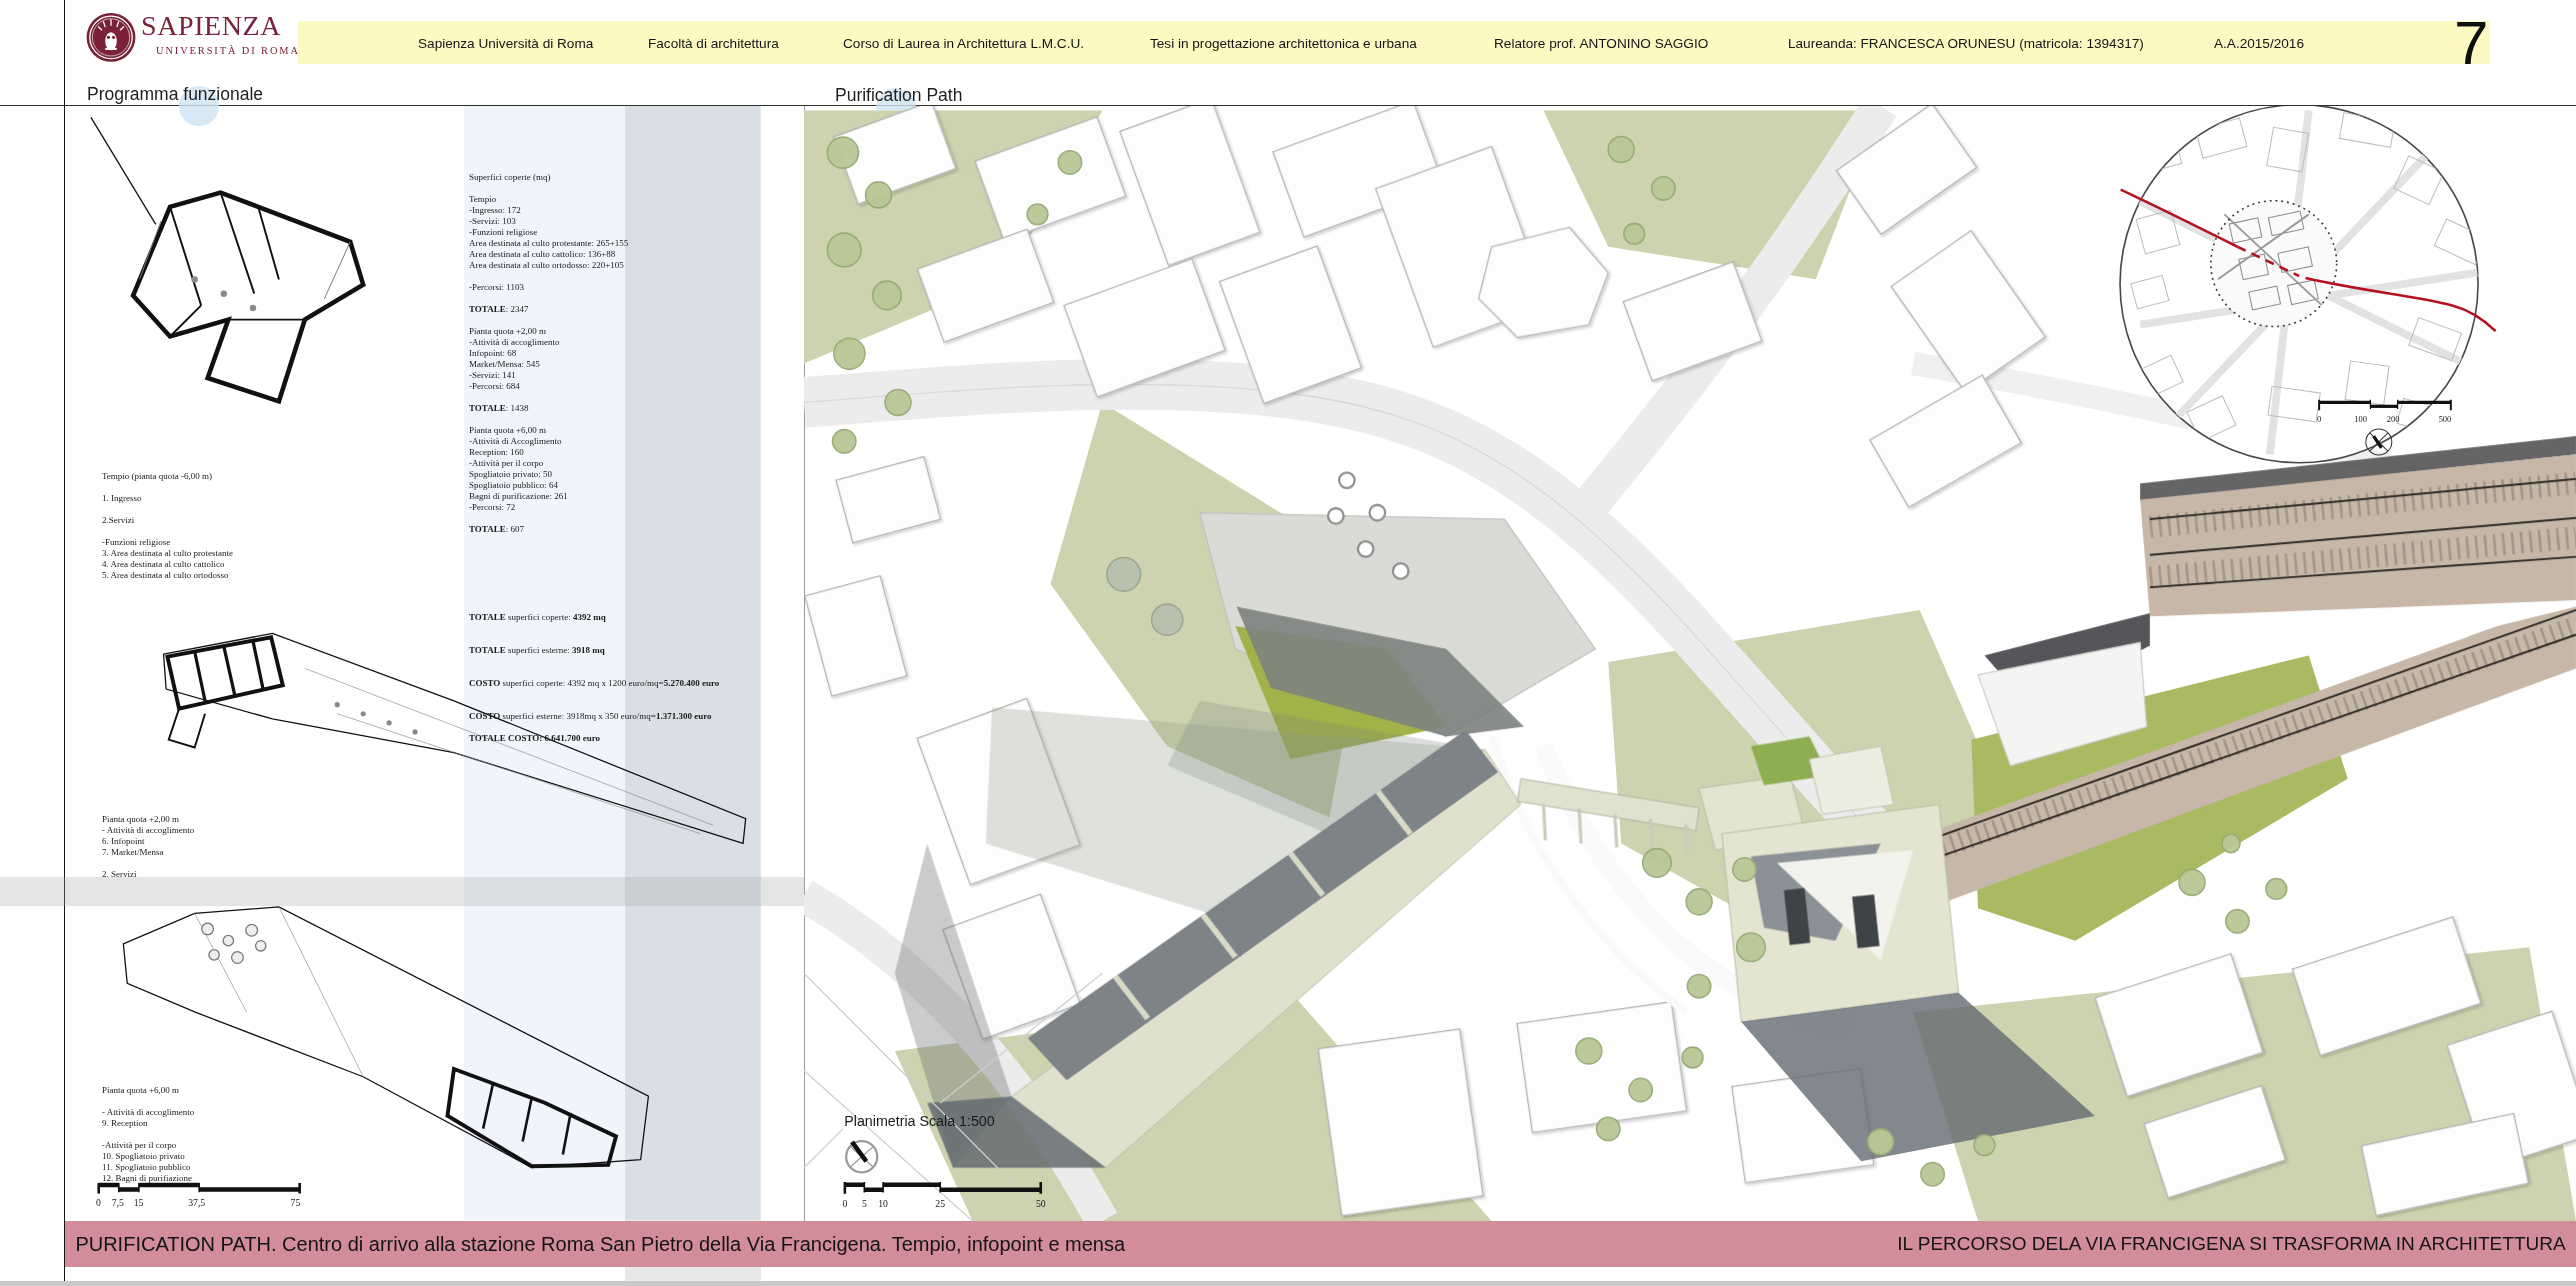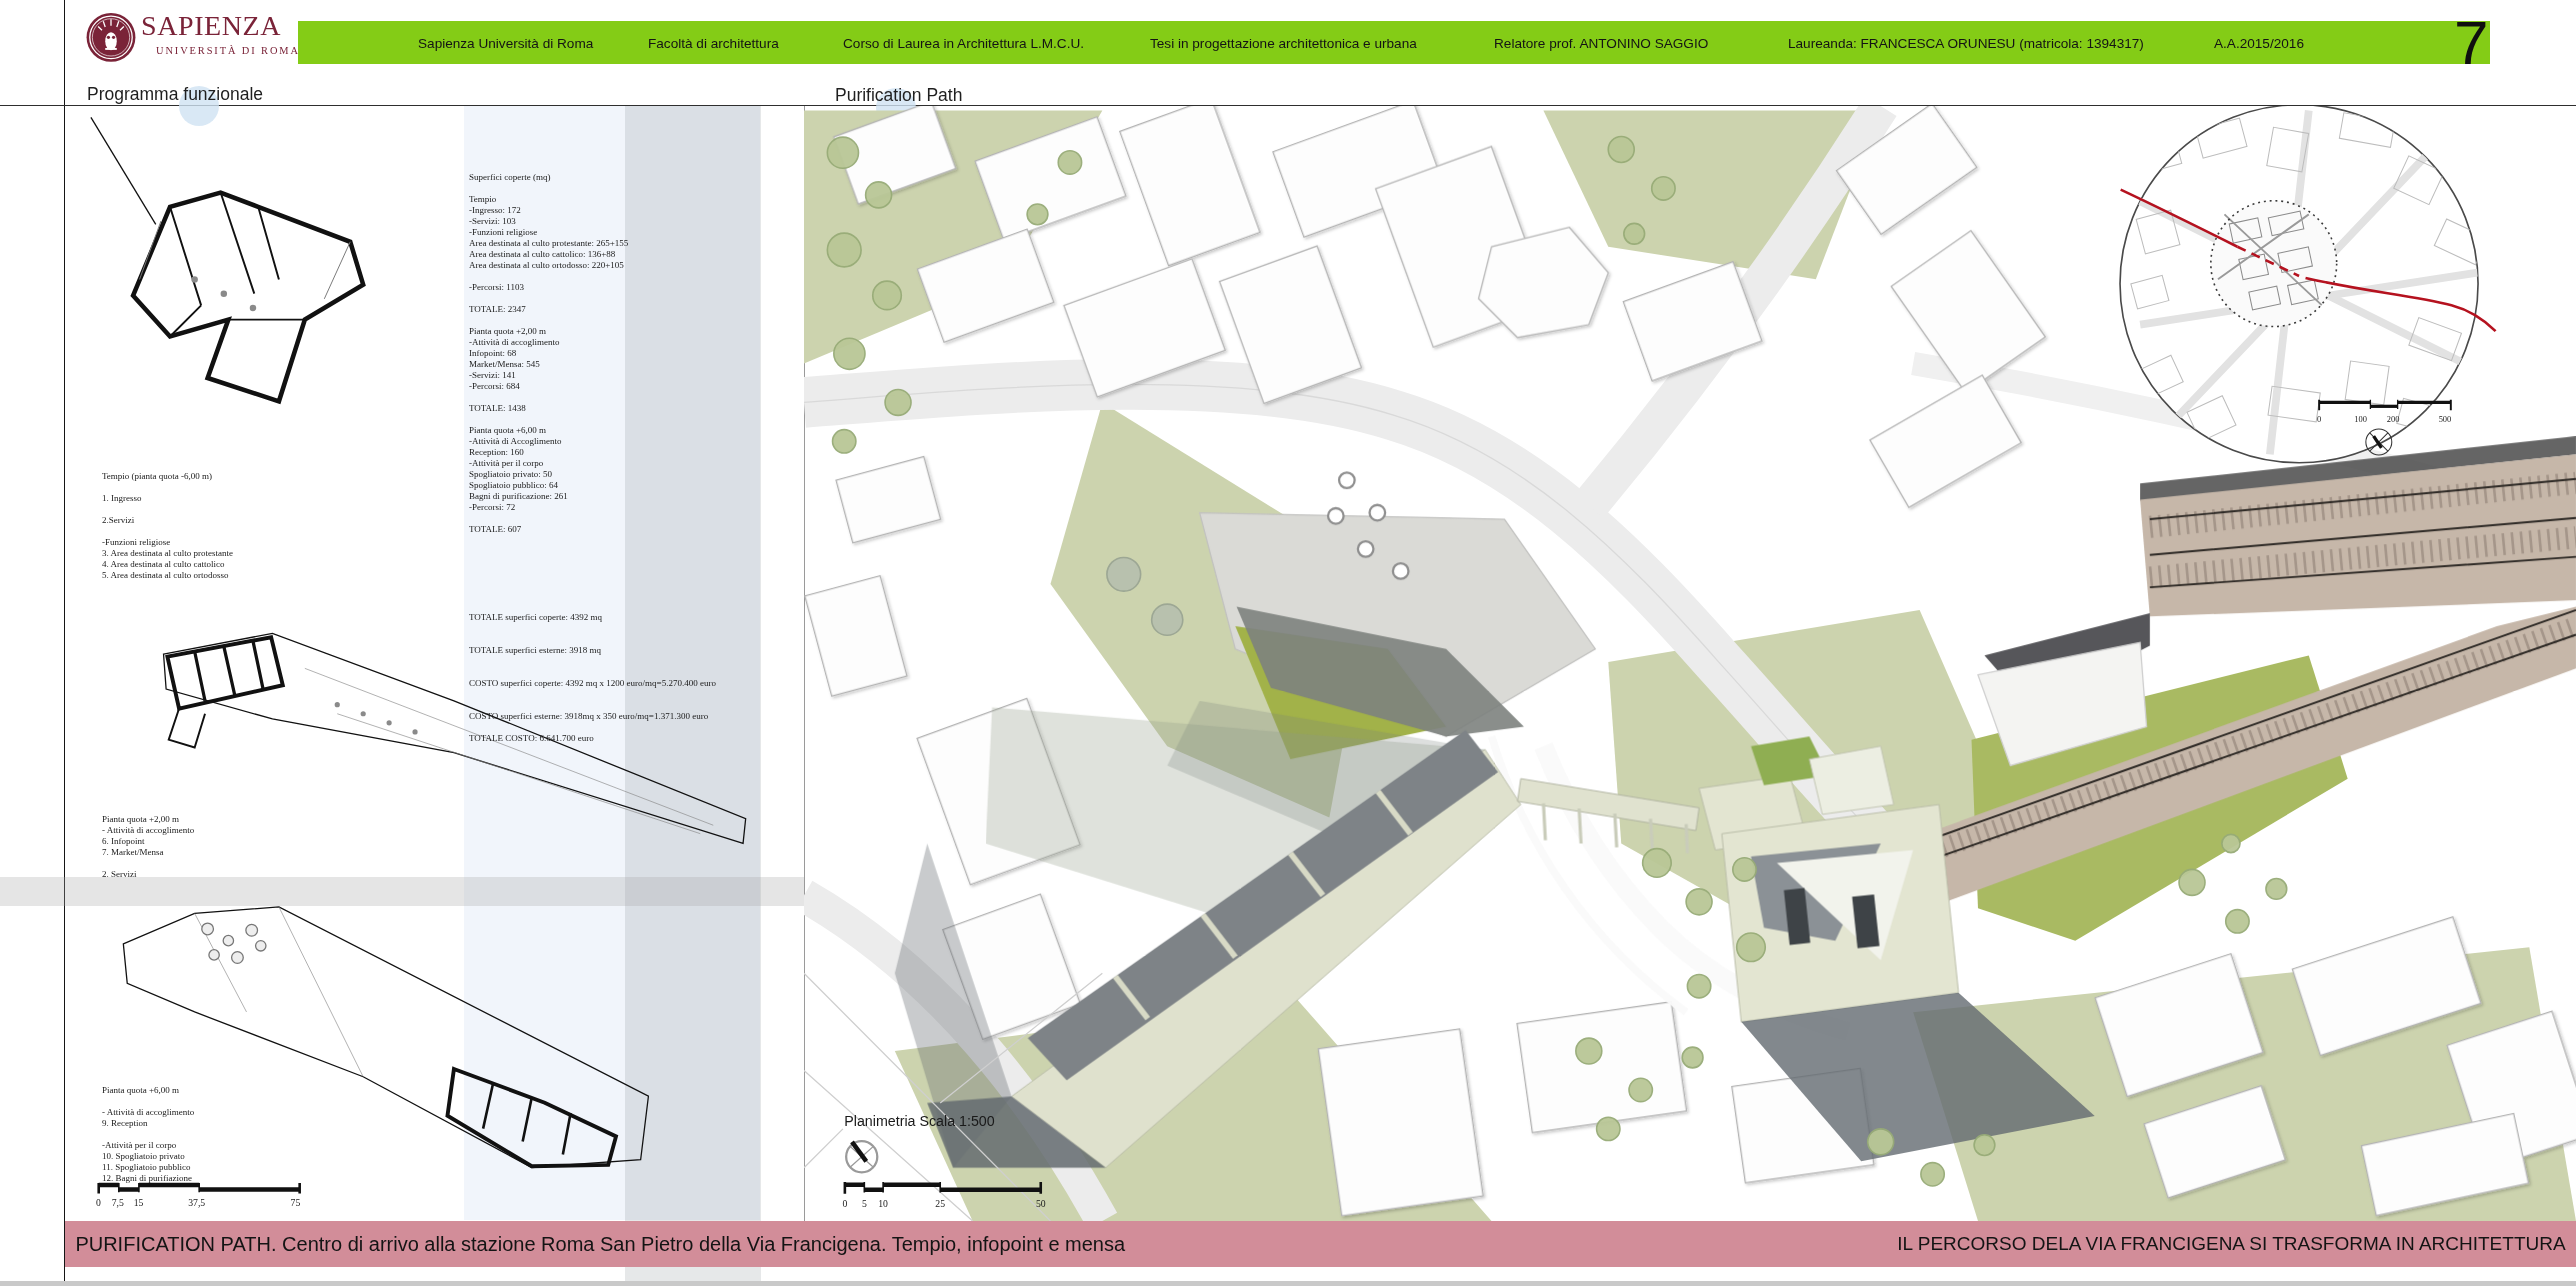--- a/index.html
+++ b/index.html
@@ -1,41 +1,41 @@
 <!DOCTYPE html>
 <html style="font-size:10.4px"><head>
 <meta charset="utf-8">
 <style>
   html,body{margin:0;padding:0;background:#ffffff;}
   #board{position:relative;width:2576px;height:1287px;background:#ffffff;overflow:hidden;
          font-family:"Liberation Sans",sans-serif;color:#1b1b1b;}
   .abs{position:absolute;}
   
-  #topbar{position:absolute;left:298px;top:21px;width:2192px;height:43px;background:#84cc16;}
+  #topbar{position:absolute;left:298px;top:21px;width:2192px;height:43px;background:#fef9c3;}
   .hitem{position:absolute;top:50%;transform:translateY(-50%);font-size:13.6px;color:#141414;white-space:nowrap;}
   #pagenum{position:absolute;left:2454px;top:11.7px;font-size:62px;line-height:1;font-weight:400;color:#0f0f0f;
            font-family:"Liberation Sans",sans-serif;font-stretch:condensed;}
   #wordmark{position:absolute;left:141px;top:10.4px;font-family:"Liberation Serif",serif;font-size:28px;
             color:#7a2338;letter-spacing:0.6px;text-align:center;}
   #wordsub{position:absolute;left:156px;top:45px;font-family:"Liberation Serif",serif;font-size:10.4px;
            color:#7a2338;letter-spacing:1.9px;}
   
   #vline-left{position:absolute;left:64px;top:0;width:1.3px;height:1281px;background:#151515;}
   #rule-top{position:absolute;left:0;top:105px;width:2576px;height:1.3px;background:#2e2e2e;}
   #panel-divider{position:absolute;left:804px;top:106px;width:0.6px;height:1115px;background:#9a9a9a;}
   
   #strip-a{position:absolute;left:464px;top:106px;width:296px;height:1114px;background:rgba(190,210,235,0.22);}
   #strip-b{position:absolute;left:625px;top:106px;width:136px;height:1175px;background:rgba(100,110,120,0.16);}
   #grayband{position:absolute;left:0;top:877px;width:804px;height:29px;background:rgba(170,170,170,0.30);}
   
   .bluedot{position:absolute;border-radius:50%;background:#cfe2f2;opacity:.8;}
   .seclabel{position:absolute;font-size:17.5px;color:#1f1f1f;white-space:nowrap;}
   
   .serifblock{position:absolute;font-family:"Liberation Serif",serif;font-size:9px;line-height:11px;color:#1a1a1a;margin-top:25px;}
-  .serifblock .b{font-weight:normal;}
+  .serifblock .b{font-weight:bold;}
   
   #footbar{position:absolute;left:65px;top:1221px;width:2511px;height:46px;background:#d28d99;}
   #foot-left{position:absolute;left:10.4px;top:50%;transform:translateY(-50%);font-size:20px;color:#141414;white-space:nowrap;}
   #foot-right{position:absolute;right:10.4px;top:50%;transform:translateY(-50%);font-size:19px;color:#141414;white-space:nowrap;}
   #bottomstrip{position:absolute;left:0;top:1281px;width:2576px;height:5.8px;background:#c9c9c9;}
   svg text{font-family:"Liberation Serif",serif;fill:#1a1a1a;}
   svg text.sans{font-family:"Liberation Sans",sans-serif;}
 </style>
 </head>
 <body>

